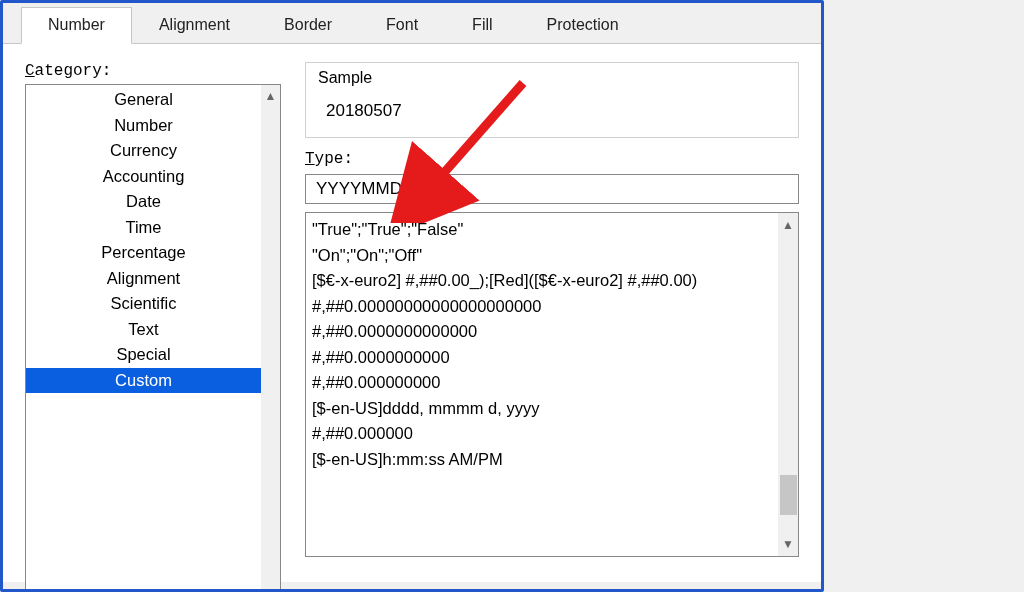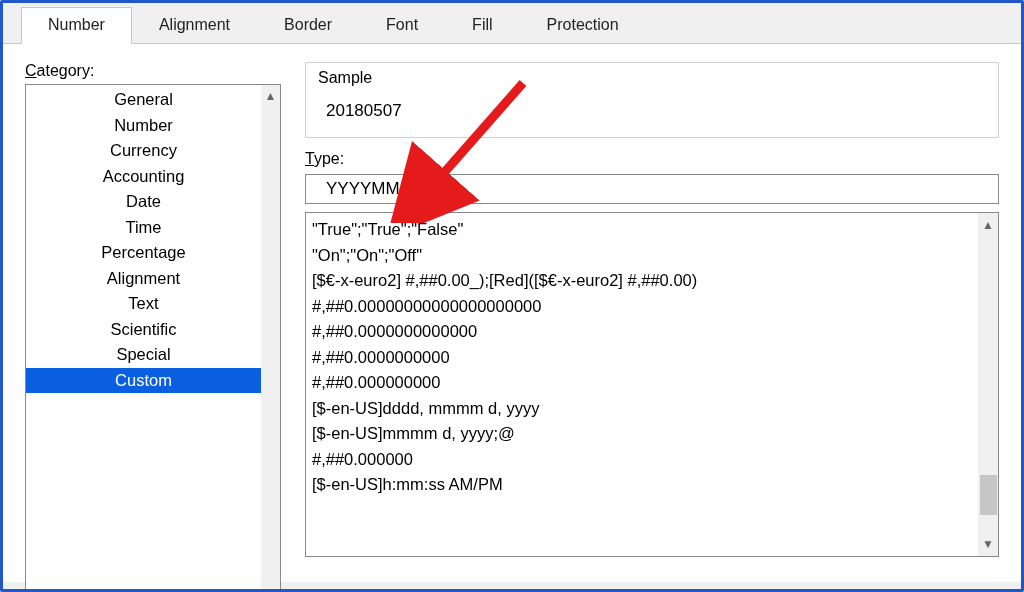--- a/index.html
+++ b/index.html
@@ -4,21 +4,21 @@
 <style>
   * { box-sizing: border-box; }
   body {
     margin: 0;
     font-family: "Segoe UI", Tahoma, sans-serif;
     font-size: 16px;
     background: #f0f0f0;
     color: #000;
   }
   .outer {
-    width: 1024px;
+    width: 824px;
     height: 592px;
     background: #f0f0f0;
     border: 3px solid #2257c9;
     border-radius: 2px;
     padding: 4px 0 0 0;
     position: relative;
     overflow: hidden;
   }
   .tabs {
     display: flex;
@@ -49,20 +49,21 @@
     padding: 18px 22px 0 22px;
     height: calc(100% - 44px);
     display: flex;
     gap: 24px;
   }
   .left-col { width: 256px; flex: 0 0 256px; }
   .right-col { flex: 1; }
   .section-label {
     font-size: 16px;
     margin-bottom: 4px;
+    font-family: Liberation Mono, monospace;
   }
   .section-label .accel { text-decoration: underline; }
   .listbox {
     border: 1px solid #888;
     height: 510px;
     display: flex;
     background: #fff;
   }
   .listbox-items {
     flex: 1;
@@ -105,21 +106,21 @@
     margin-bottom: 12px;
   }
   .sample-value {
     font-size: 17px;
     padding: 2px 0 0 8px;
   }
   .type-input {
     width: 100%;
     font-family: inherit;
     font-size: 17px;
-    padding: 4px 20px;
+    padding: 4px 10px;
     border: 1px solid #888;
     outline: none;
     margin-top: 2px;
   }
   .formats-box {
     margin-top: 8px;
     border: 1px solid #888;
     height: 345px;
     display: flex;
     background: #fff;
@@ -184,22 +185,22 @@
       <div class="listbox">
         <div class="listbox-items" id="category-items">
             <div class="list-item">General</div>
             <div class="list-item">Number</div>
             <div class="list-item">Currency</div>
             <div class="list-item">Accounting</div>
             <div class="list-item">Date</div>
             <div class="list-item">Time</div>
             <div class="list-item">Percentage</div>
             <div class="list-item">Alignment</div>
+            <div class="list-item">Scientific</div>
             <div class="list-item">Text</div>
-            <div class="list-item">Scientific</div>
             <div class="list-item">Special</div>
             <div class="list-item selected">Custom</div>
           </div>
         <div class="listbox-scroll">
           <span class="scroll-arrow">▲</span>
         </div>
       </div>
     </div>
 
     <div class="right-col">
@@ -216,21 +217,20 @@
       <div class="formats-box">
         <div class="formats-items" id="formats-items">
             <div class="format-item">"True";"True";"False"</div>
             <div class="format-item">"On";"On";"Off"</div>
             <div class="format-item">[$€-x-euro2] #,##0.00_);[Red]([$€-x-euro2] #,##0.00)</div>
             <div class="format-item">#,##0.00000000000000000000</div>
             <div class="format-item">#,##0.0000000000000</div>
             <div class="format-item">#,##0.0000000000</div>
             <div class="format-item">#,##0.000000000</div>
             <div class="format-item">[$-en-US]dddd, mmmm d, yyyy</div>
-            <div class="format-item">[$-en-US]mmmm d, yyyy;@</div>
             <div class="format-item">#,##0.000000</div>
             <div class="format-item">[$-en-US]h:mm:ss AM/PM</div>
           </div>
         <div class="formats-scroll">
           <span class="scroll-arrow">▲</span>
           <div class="thumb"></div>
           <span class="scroll-arrow">▼</span>
         </div>
       </div>
     </div>

